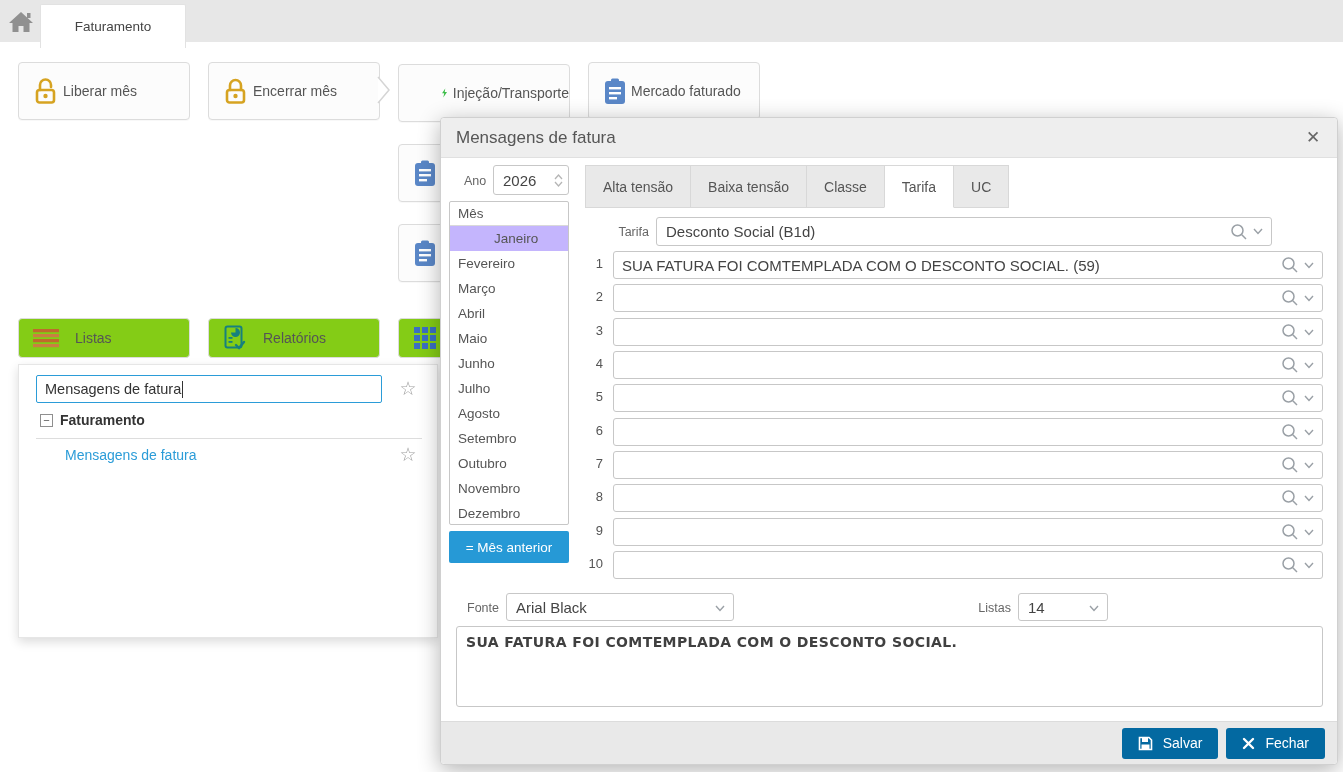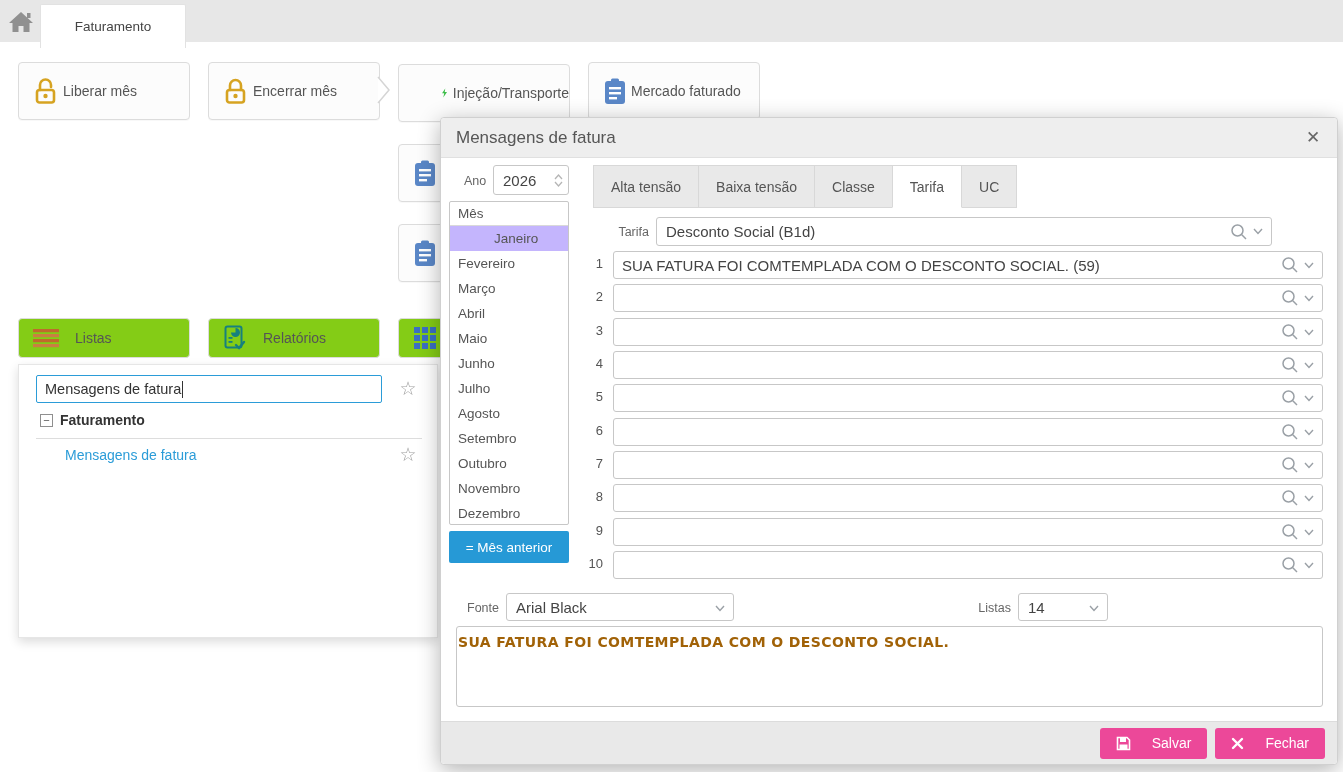--- a/index.html
+++ b/index.html
@@ -60,49 +60,49 @@
     border-bottom:1px solid #d9d9d9; }
   .month-item { height:25px; line-height:25px; padding-left:8px; font-size:13.5px; color:#555; cursor:pointer; }
   .month-item.selected { background:#c4b5fd;padding-left:44px; }
   .btn-prev-month { position:absolute; left:8px; top:413px; width:120px; height:32px; background:#2699d6;
     color:#fff; font-size:13.5px; border:none; border-radius:2px; display:flex; align-items:center;
     justify-content:center; cursor:pointer; }
 
   .tabstrip { position:absolute; left:140px; top:47px; height:43px; display:flex; align-items:stretch; }
   .tab { padding:0 17px; display:flex; align-items:center; font-size:14px; color:#555;
     background:#e9e9e9; border:1px solid #d8d8d8; margin-left:-1px; cursor:pointer; }
-  .tab:first-child { margin-left:12px; }
+  .tab:first-child { margin-left:4px; }
   .tab.active { background:#fff; border-bottom:1px solid #fff; position:relative; z-index:1; }
 
   .combo { position:absolute; border:1px solid #c7c7c7; border-radius:3px; background:#fff; height:29px;
     display:flex; align-items:center; }
   .combo .cval { flex:1; padding-left:9px; font-size:15px; color:#444; white-space:nowrap; overflow:hidden; }
   .combo-icons { display:flex; align-items:center; gap:5px; padding-right:8px; }
 
   .msg-row { position:absolute; left:140px; width:742px; height:28px; }
   .msg-num { position:absolute; right:720px; top:5px; font-size:13px; color:#555; width:30px; text-align:right; }
   .msg-box { position:absolute; left:32px; top:0; width:710px; height:28px; border:1px solid #c7c7c7;
     border-radius:3px; background:#fff; display:flex; align-items:center; }
   .msg-box input { flex:1; border:none; outline:none; font-size:15px; color:#444; padding-left:8px;
     font-family:inherit; background:transparent; }
 
   .select-box { position:absolute; height:28px; border:1px solid #c7c7c7; border-radius:3px; background:#fff;
     display:flex; align-items:center; }
   .select-box .sval { flex:1; padding-left:9px; font-size:15px; color:#444; }
   .select-box .chev { padding-right:8px; }
 
   .preview { position:absolute; left:15px; top:508px; width:867px; height:81px; border:1px solid #c7c7c7;
-    border-radius:3px; background:#fff; padding:7px 1px;
-    font-family:"DejaVu Sans",sans-serif; font-weight:900; font-size:14px; letter-spacing:0.4px; color:#a16207; }
+    border-radius:3px; background:#fff; padding:7px 9px;
+    font-family:"DejaVu Sans",sans-serif; font-weight:900; font-size:14px; letter-spacing:0.4px; color:#404040; }
 
   .modal-footer { position:absolute; left:0; bottom:0; width:100%; height:43px; background:#e9e9e9;
     border-top:1px solid #dcdcdc; border-radius:0 0 4px 4px; display:flex; align-items:center;
     justify-content:flex-end; gap:8px; padding-right:12px; }
-  .btn-blue { height:31px; background:#ec4899; border:none; border-radius:3px; color:#fff; font-size:14px;
-    display:flex; align-items:center; justify-content:center; gap:21px; padding:0 16px; cursor:pointer;
+  .btn-blue { height:31px; background:#0369a1; border:none; border-radius:3px; color:#fff; font-size:14px;
+    display:flex; align-items:center; justify-content:center; gap:10px; padding:0 16px; cursor:pointer;
     font-family:inherit; }
 </style>
 </head>
 <body>
 
 <div class="stage">
 
   <div class="topbar">
     <div class="home">
       <svg width="26" height="24" viewBox="0 0 26 24">

